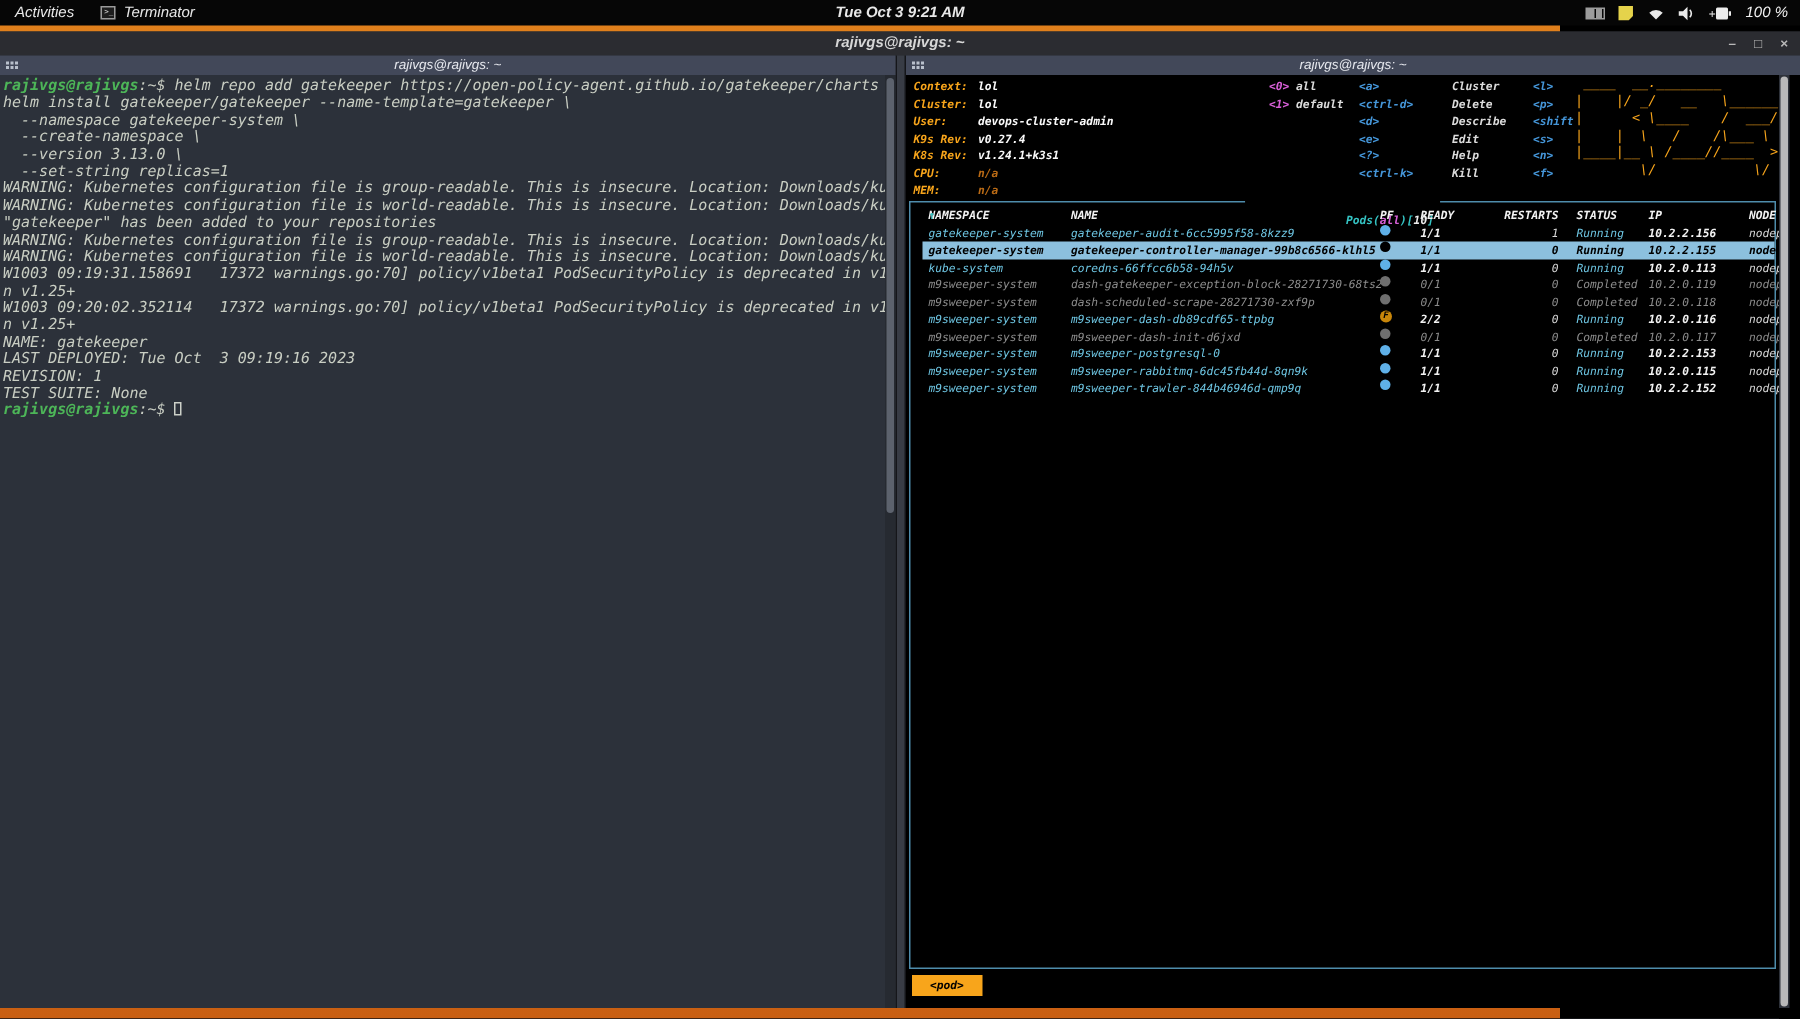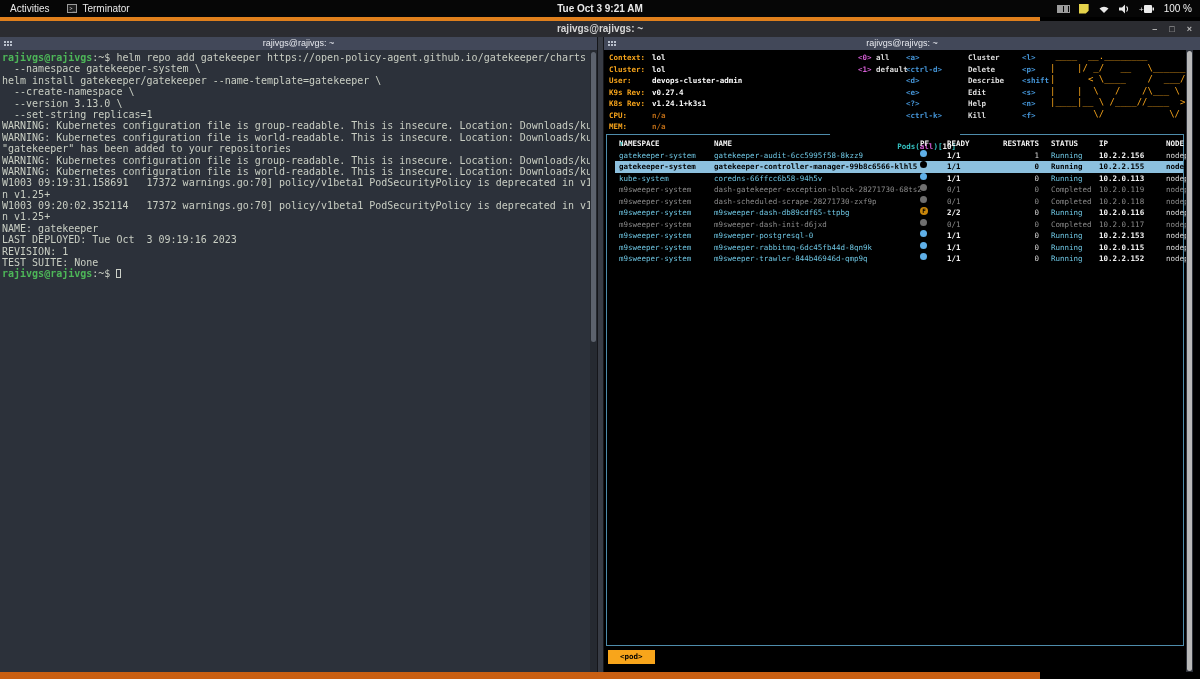--- a/index.html
+++ b/index.html
@@ -1,17 +1,17 @@
 <!DOCTYPE html>
 <html><head>
 <meta charset="utf-8">
 <style>
   * { margin:0; padding:0; box-sizing:border-box; }
   body { width:1200px; height:679px; overflow:hidden; background:#000; font-family:"Liberation Sans", sans-serif; }
-  .screen { position:relative; width:1040px; height:679px; background:linear-gradient(180deg,#e0801c,#c95f12); }
+  .screen { position:relative; width:1040px; height:679px; background:linear-gradient(180deg,#e0801c,#c95f12);font-style:italic; }
 
   
   .panel { position:absolute; left:0; top:0; width:1200px; height:17px; background:#060606; color:#e8e8e8; display:flex; align-items:center; font-size:10px; }
   .panel .left { display:flex; align-items:center; gap:18px; padding-left:10px; }
   .panel .app { display:flex; align-items:center; gap:5px; }
   .term-ico { width:10px; height:9px; border:1px solid #9a9a9a; background:#1d1d1d; color:#cfcfcf; font-size:5px; line-height:7px; text-align:center; font-family:"DejaVu Sans Mono",monospace; }
   .panel .clock { position:absolute; left:0; right:0; text-align:center; font-weight:bold; font-size:10px; }
   .panel .right { position:absolute; right:8px; top:0; height:17px; display:flex; align-items:center; gap:9px; }
   .tiles-ico { width:13px; height:8px; border:1px solid #9c9c9c; display:flex; }
   .tiles-ico i { display:block; width:5px; height:6px; background:#9c9c9c; margin:0.5px; }
@@ -46,21 +46,21 @@
   .k9s { flex:1; background:#000; position:relative; font-family:"DejaVu Sans Mono",monospace; font-size:7.5px; line-height:11.5px; color:#d8d8d8; overflow:hidden; }
   .k9s-scroll { position:absolute; right:7px; top:0; bottom:0; width:7px; background:#2e323a; }
   .k9s-scroll .thumb { position:absolute; left:1px; right:1px; top:1px; bottom:1px; background:#b9b9b9; border-radius:3px; }
 
   .k9s-info { position:absolute; left:5px; top:2px; }
   .k9s-info .row { height:11.5px; white-space:pre; }
   .k9s-info .lbl { display:inline-block; width:43px; color:#f8a51b; font-weight:bold; }
   .k9s-info .val { color:#fafafa; font-weight:bold; }
   .k9s-info .val.na { color:#b96a15;margin-top:24px; }
 
-  .k9s-ns { position:absolute; left:254px; top:2px; }
+  .k9s-ns { position:absolute; left:242px; top:2px; }
   .k9s-ns .row { height:11.5px; white-space:pre; }
   .key-m { color:#d75fd7; font-weight:bold; }
   .key-b { color:#4596d9; font-weight:bold; }
   .hk-lbl { color:#dcdcdc; font-weight:bold; }
 
   .k9s-actions { position:absolute; left:302px; top:2px; }
   .k9s-actions .row { height:11.5px; white-space:pre; }
   .k9s-actions .key { display:inline-block; width:62px; }
 
   .k9s-side { position:absolute; left:418px; top:2px; }
@@ -142,22 +142,22 @@
     <div class="panes">
 
       <div class="pane-left">
         <div class="pane-title">
           <span class="grid-ico"></span>
           <span>rajivgs@rajivgs: ~</span>
         </div>
         <div class="termwrap">
           <div class="term" id="term-lines">
               <div class="tline"><span class="seg-g">rajivgs@rajivgs</span><span>:~$ helm repo add gatekeeper https://open-policy-agent.github.io/gatekeeper/charts</span></div>
+              <div class="tline"><span>helm install gatekeeper/gatekeeper --name-template=gatekeeper \</span></div>
               <div class="tline"><span>  --namespace gatekeeper-system \</span></div>
-              <div class="tline"><span>helm install gatekeeper/gatekeeper --name-template=gatekeeper \</span></div>
               <div class="tline"><span>  --create-namespace \</span></div>
               <div class="tline"><span>  --version 3.13.0 \</span></div>
               <div class="tline"><span>  --set-string replicas=1</span></div>
               <div class="tline"><span>WARNING: Kubernetes configuration file is group-readable. This is insecure. Location: Downloads/kubeconfig.yaml</span></div>
               <div class="tline"><span>WARNING: Kubernetes configuration file is world-readable. This is insecure. Location: Downloads/kubeconfig.yaml</span></div>
               <div class="tline"><span>"gatekeeper" has been added to your repositories</span></div>
               <div class="tline"><span>WARNING: Kubernetes configuration file is group-readable. This is insecure. Location: Downloads/kubeconfig.yaml</span></div>
               <div class="tline"><span>WARNING: Kubernetes configuration file is world-readable. This is insecure. Location: Downloads/kubeconfig.yaml</span></div>
               <div class="tline"><span>W1003 09:19:31.158691   17372 warnings.go:70] policy/v1beta1 PodSecurityPolicy is deprecated in v1.21+, unavailable i</span></div>
               <div class="tline"><span>n v1.25+</span></div>

